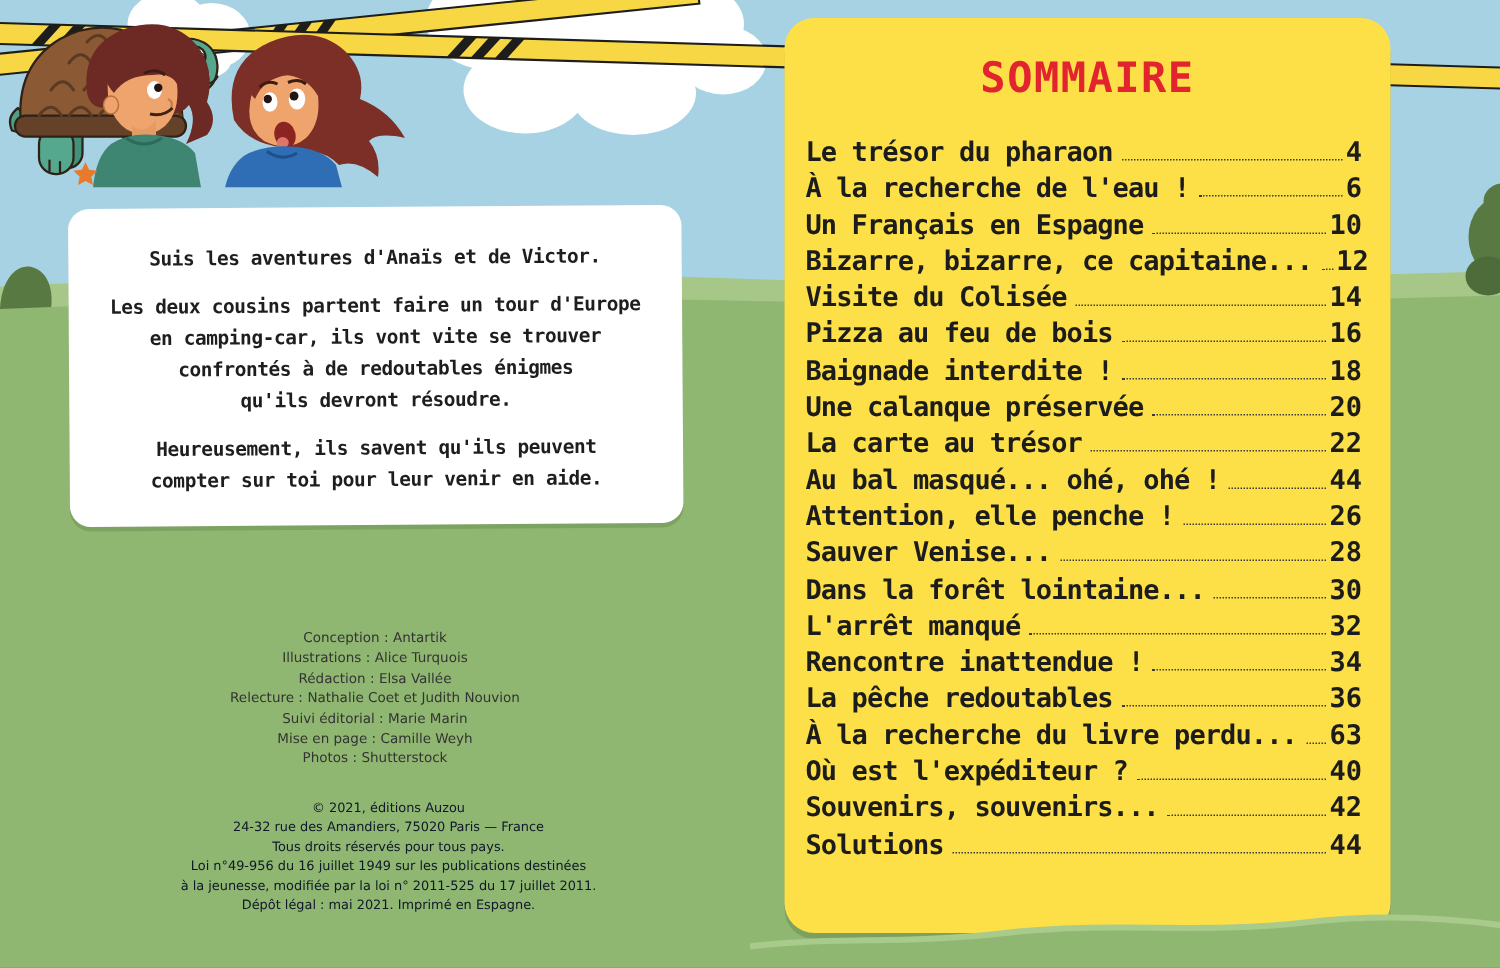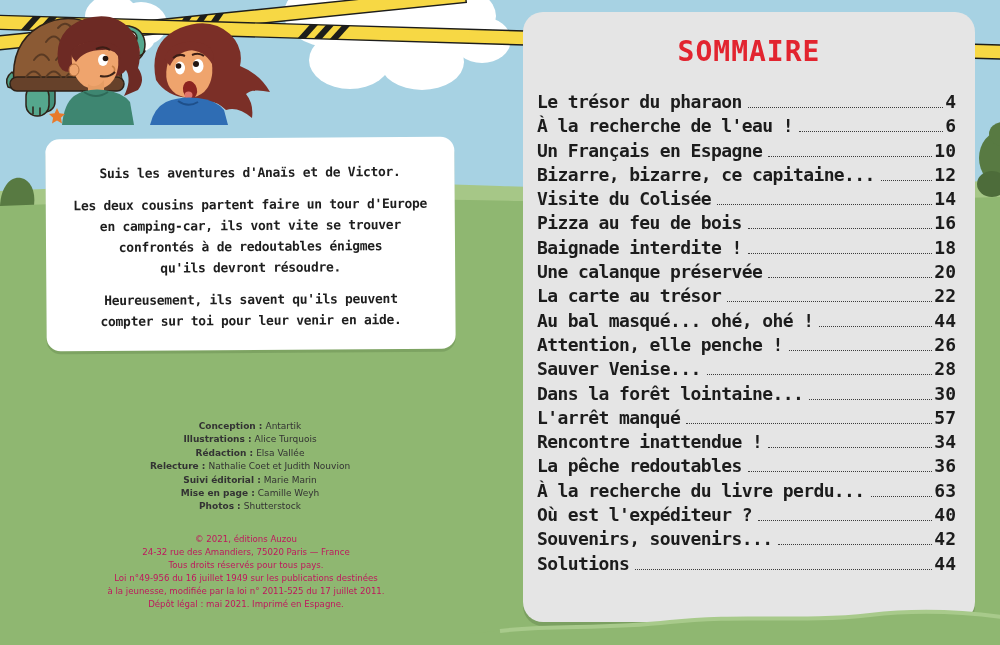--- a/index.html
+++ b/index.html
@@ -9,29 +9,29 @@
   
   .intro-card{position:absolute;left:46px;top:138px;width:409px;height:212px;
               background:#fff;border-radius:14px;transform:rotate(-.4deg);
               box-shadow:0 3px 0 rgba(80,110,60,.28);}
   .intro-text{padding:24px 12px 0;text-align:center;}
   .intro-par{margin:0 0 11px;font:700 13px/1.62 "DejaVu Sans Mono",monospace;
              color:#1e1e1e;white-space:pre-line;letter-spacing:-.3px;}
   .credits{position:absolute;left:55px;top:420px;width:390px;text-align:center;
            font-family:"DejaVu Sans",sans-serif;color:#333;}
   .credit-line{font-size:9px;line-height:13.4px;}
-  .credit-label{font-weight:700;}
+  .credit-label{font-weight:400;}
   .credit-value{margin-left:3px;}
-  .copyright{position:absolute;left:46px;top:533px;width:400px;text-align:center;
-             font-family:"DejaVu Sans",sans-serif;color:#be185d;}
+  .copyright{position:absolute;left:59px;top:533px;width:400px;text-align:center;
+             font-family:"DejaVu Sans",sans-serif;color:#0f172a;}
   .copy-line{font-size:8.6px;line-height:13px;}
   .turtle{position:absolute;left:16px;top:514px;}
   
-  .sommaire-card{position:absolute;left:523px;top:12px;width:452px;height:610px;
-                 background:#e5e5e5;border-radius:20px;
+  .sommaire-card{position:absolute;left:523px;top:12px;width:404px;height:610px;
+                 background:#fde047;border-radius:20px;
                  box-shadow:0 4px 0 rgba(80,110,60,.3);}
   .sommaire-title{position:absolute;top:26px;left:0;right:0;margin:0;text-align:center;
                   font:700 28px/1 "DejaVu Sans Mono",monospace;color:#e2242f;
                   letter-spacing:1px;}
   .toc{position:absolute;left:14px;right:19px;top:78px;}
   .toc-row{display:flex;align-items:baseline;height:24.3px;
            font:700 18px/24px "DejaVu Sans Mono",monospace;color:#1c1c1c;
            letter-spacing:-.6px;}
   .toc-label{white-space:nowrap;}
   .toc-dots{flex:1;border-bottom:1.8px dotted #3c3c3c;margin:0 2px 0 6px;min-width:8px;}
@@ -255,21 +255,21 @@
 
         <div class="toc-row">
           <span class="toc-label">Dans la forêt lointaine...</span>
           <span class="toc-dots"></span>
           <span class="toc-page">30</span>
         </div>
 
         <div class="toc-row">
           <span class="toc-label">L'arrêt manqué</span>
           <span class="toc-dots"></span>
-          <span class="toc-page">57</span>
+          <span class="toc-page">32</span>
         </div>
 
         <div class="toc-row">
           <span class="toc-label">Rencontre inattendue !</span>
           <span class="toc-dots"></span>
           <span class="toc-page">34</span>
         </div>
 
         <div class="toc-row">
           <span class="toc-label">La pêche redoutables</span>

